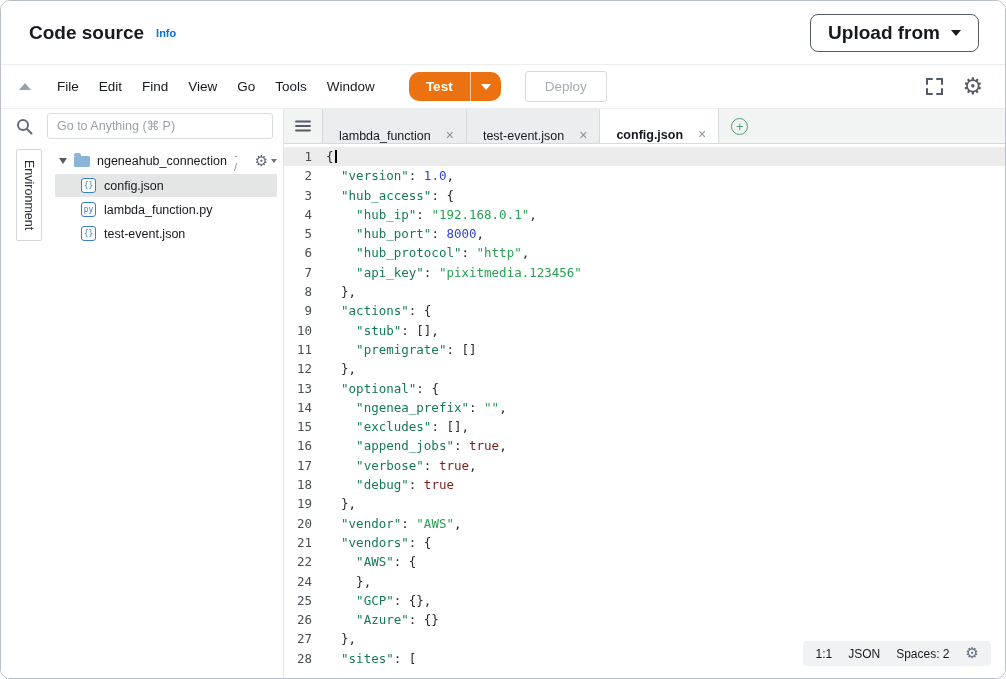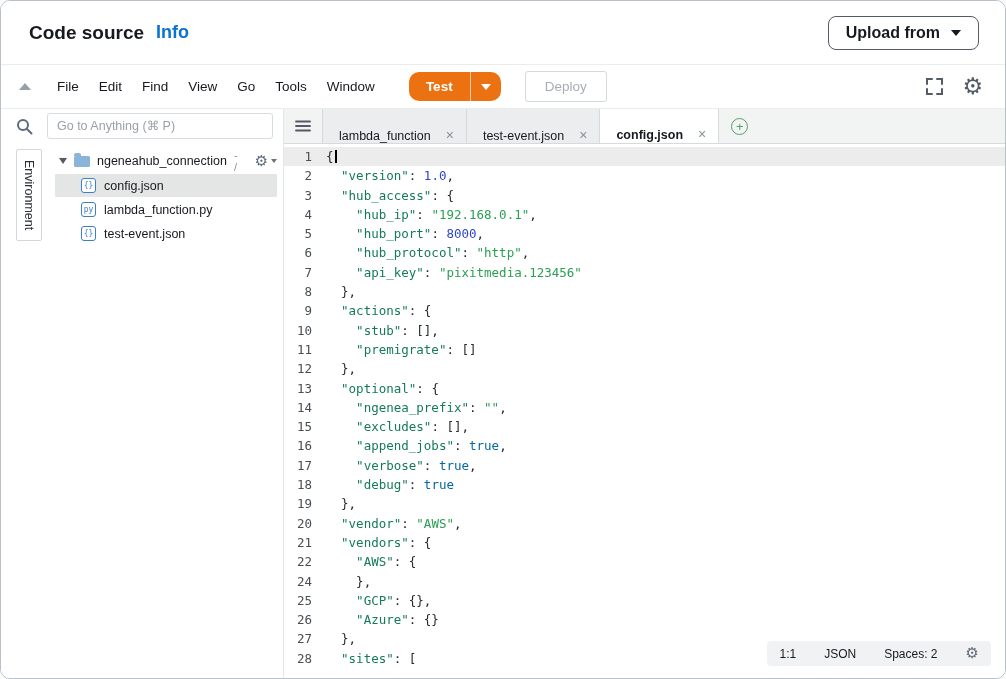--- a/index.html
+++ b/index.html
@@ -20,27 +20,27 @@
 
   
   .header {
     flex: 0 0 64px;
     display: flex; align-items: center;
     padding: 0 26px 0 28px;
     border-bottom: 1px solid #eaeded;
     background: #fff;
   }
   .title { font-size: 19px; font-weight: 700; color: #16191f; }
-  .info  { margin-left: 12px; font-size: 18px; font-weight: 600; color: #0972d3; cursor: pointer; }
+  .info  { margin-left: 12px; font-size: 11px; font-weight: 600; color: #0972d3; cursor: pointer; }
   .upload {
     margin-left: auto;
     display: flex; align-items: center; gap: 11px;
     background: #fff; border: 1px solid #545b64; border-radius: 8px;
     padding: 7px 17px;
-    font-family: inherit; font-size: 16px; font-weight: 700; color: #16191f;
+    font-family: inherit; font-size: 19px; font-weight: 700; color: #16191f;
     cursor: pointer;
   }
   .caret-down { width: 0; height: 0; border-left: 5px solid transparent; border-right: 5px solid transparent; border-top: 6px solid #16191f; }
   .caret-down.white { border-top-color: #fff; }
   .caret-down.tiny { border-left-width: 3.5px; border-right-width: 3.5px; border-top-width: 4.5px; border-top-color: #6b7278; }
 
   
   .menubar {
     flex: 0 0 44px;
     display: flex; align-items: center;
@@ -126,26 +126,26 @@
 
   .editor { flex: 1; overflow: hidden; padding-top: 3px; font-family: "DejaVu Sans Mono", monospace; font-size: 12.5px; cursor: text; }
   .code-row { display: flex; height: 19.3px; line-height: 19.3px; white-space: pre; }
   .code-row.active { background: #ececec; }
   .gutter { flex: 0 0 42px; text-align: right; padding-right: 14px; color: #474f54; }
   .code { color: #23282d; }
   .tok-p { color: #23282d; }
   .tok-k { color: #147a5a; }
   .tok-s { color: #2aa053; }
   .tok-n { color: #2d44cf; }
-  .tok-b { color: #0369a1; text-align: right; }
+  .tok-b { color: #7f1d1d; text-align: right; }
   .caret { display: inline-block; width: 2px; height: 13px; background: #000; vertical-align: -2px; margin-left: 1px; }
 
   .status {
     position: absolute; right: 14px; bottom: 12px;
-    display: flex; align-items: center; gap: 28px;
+    display: flex; align-items: center; gap: 16px;
     background: rgba(240,241,242,.96);
     padding: 5px 12px; border-radius: 4px;
     font-size: 12px; color: #16191f;
   }
   .status > span { cursor: pointer; }
 </style>
 </head>
 <body>
 
 <div class="window">

